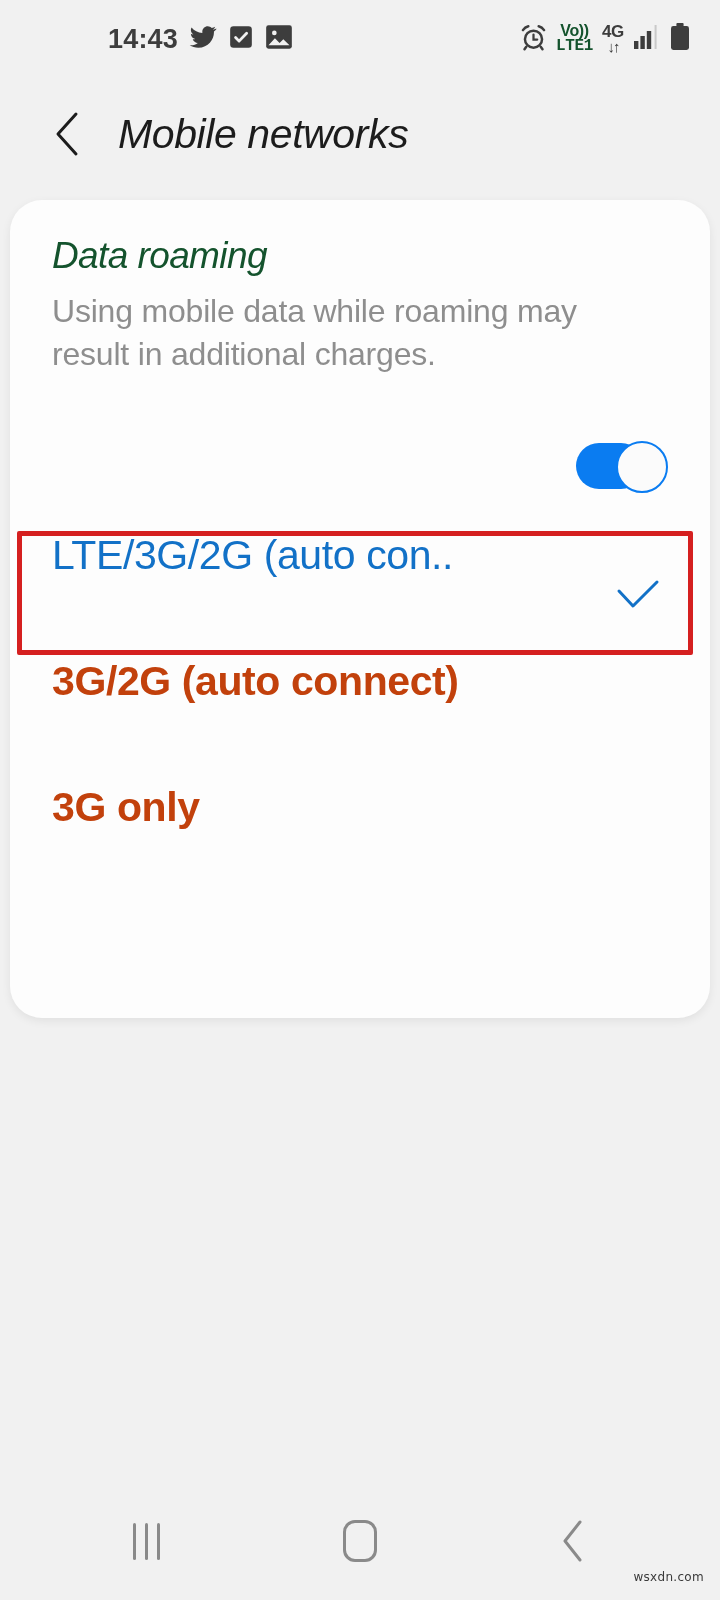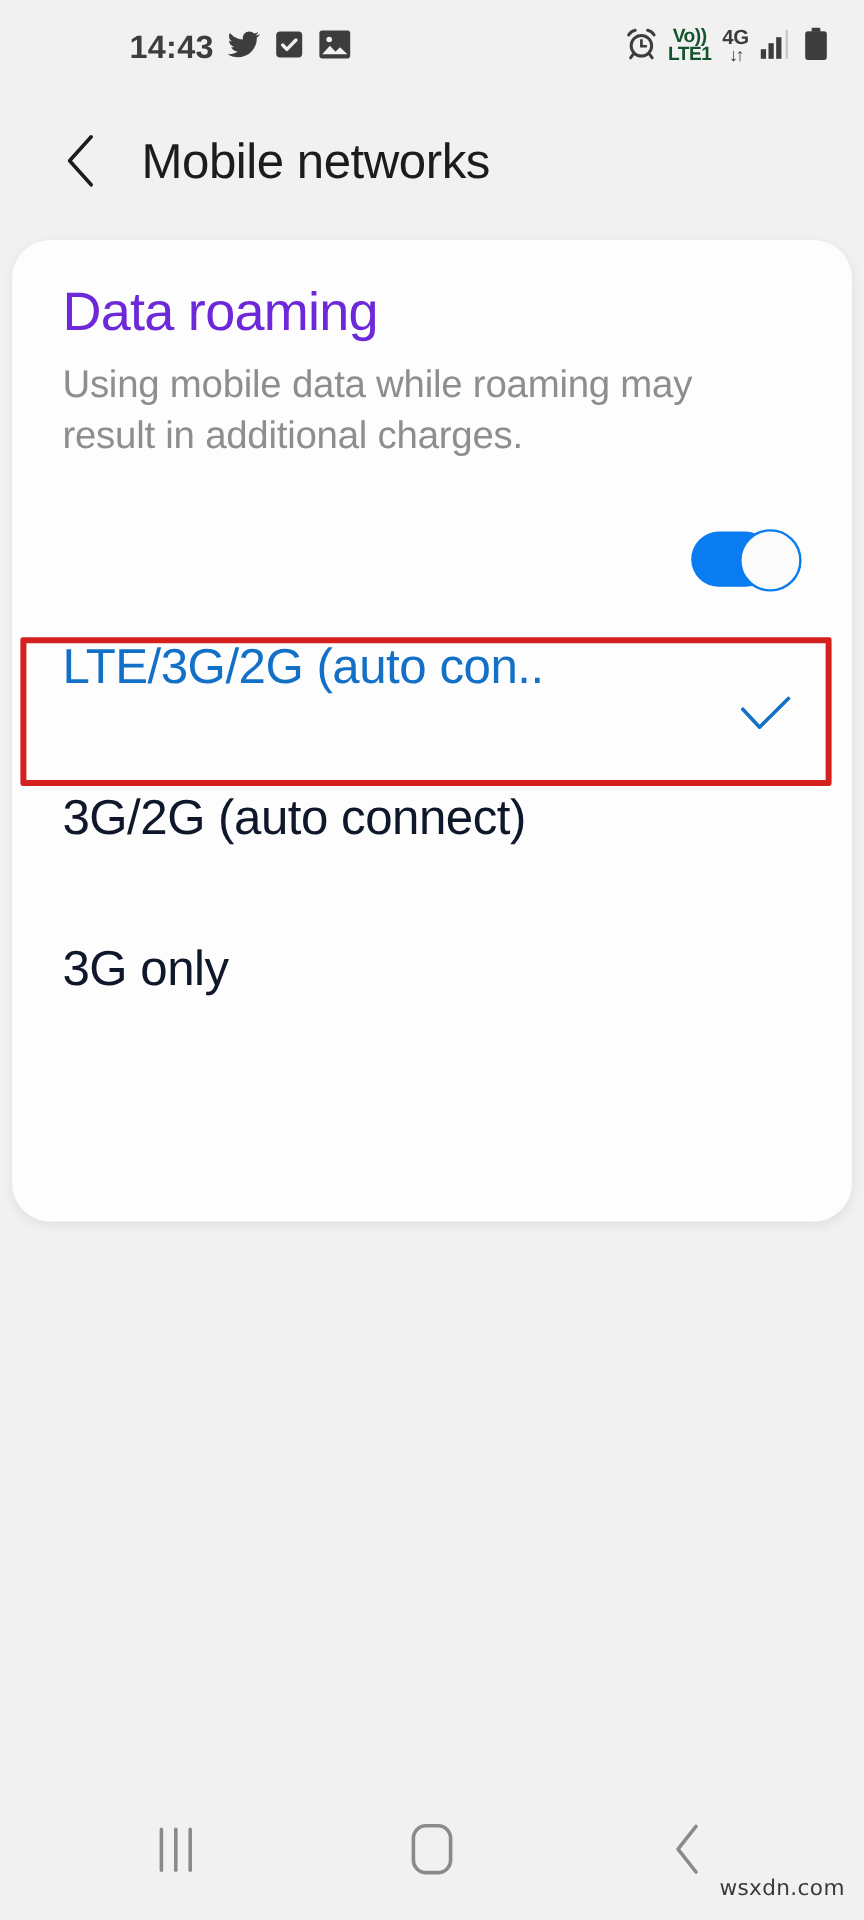--- a/index.html
+++ b/index.html
@@ -48,41 +48,42 @@
   .si { display: block; }
   .volte-stack {
     display: flex;
     flex-direction: column;
     align-items: center;
     justify-content: center;
     line-height: 0.92;
     color: #14532d;
   }
   .volte-stack .vo { font-size: 16px; font-weight: 700; letter-spacing: -0.4px; }
-  .volte-stack .lte { font-size: 16px; font-weight: 700; letter-spacing: -0.4px; }
+  .volte-stack .lte { font-size: 16px; font-weight: 700; letter-spacing: -0.4px; font-family: Liberation Mono, monospace; }
   .fourg-stack {
     display: flex;
     flex-direction: column;
     align-items: center;
     line-height: 0.95;
     color: #3d3d3d;
     text-align: right;
   }
   .fourg-stack .g4 { font-size: 17px; font-weight: 700; letter-spacing: -0.3px; }
   .fourg-stack .arrows { font-size: 15px; font-weight: 700; letter-spacing: -2px; }
 
   
   .header {
     position: absolute;
     top: 78px; left: 0;
     width: 720px;
     height: 112px;
     display: flex;
     align-items: center;
     padding-left: 46px;
+    font-style: italic;
   }
   .back-chevron {
     width: 44px;
     height: 44px;
     display: flex;
     align-items: center;
     justify-content: center;
     flex: 0 0 auto;
   }
   .page-title {
@@ -106,25 +107,26 @@
     box-shadow: 0 3px 10px rgba(0,0,0,0.07);
   }
 
   .roaming-block {
     position: absolute;
     top: 36px; left: 0;
     width: 100%;
     padding: 0 42px;
   }
   .roaming-title {
-    font-size: 45px;
-    color: #6d28d9;
+    font-size: 37px;
+    color: #14532d;
     font-weight: 400;
     letter-spacing: -0.6px;
     line-height: 1.08;
+    font-style: italic;
   }
   .roaming-desc {
     margin-top: 14px;
     font-size: 32px;
     color: #8e8e8e;
     line-height: 1.33;
     letter-spacing: -0.2px;
     max-width: 600px;
   }
 
@@ -170,23 +172,24 @@
     width: 100%;
   }
   .option {
     position: relative;
     height: 126px;
     display: flex;
     padding: 0 42px;
   }
   .option-label {
     font-size: 41px;
-    color: #0f172a;
+    color: #c2410c;
     letter-spacing: -0.4px;
     white-space: nowrap;
+    font-weight: bold;
   }
   .option.selected .option-label {
     color: #1271c7;
     font-weight: 400;
   }
   .option-check {
     position: absolute;
     right: 48px;
     top: 50%;
     transform: translateY(-50%);
@@ -244,21 +247,21 @@
     height: 42px;
     border: 3px solid #8a8a8a;
     border-radius: 12px;
   }
 
   
   .watermark {
     position: absolute;
     right: 16px;
     bottom: 16px;
-    font-size: 18px;
+    font-size: 12px;
     color: #3a3a3a;
     font-family: "DejaVu Sans", sans-serif;
     letter-spacing: 0.3px;
   }
 </style>
 </head>
 <body>
 
 <div class="status-bar">
   <div class="status-left">

